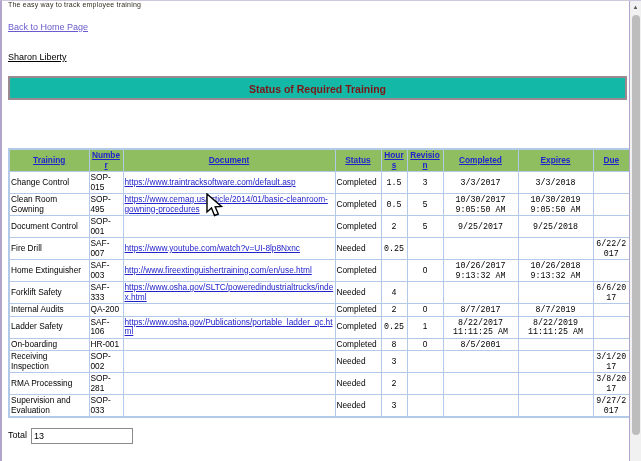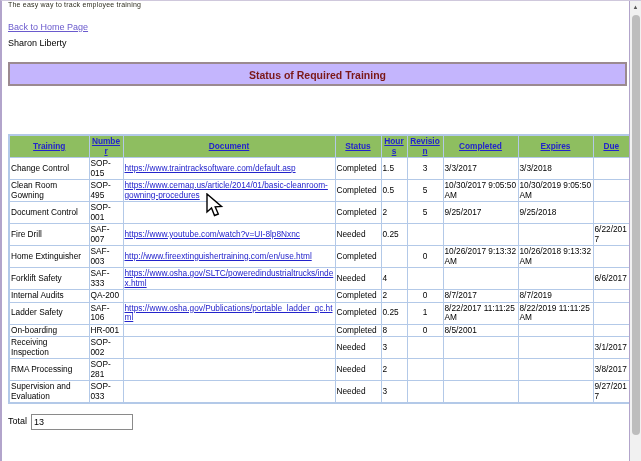--- a/index.html
+++ b/index.html
@@ -10,41 +10,41 @@
     font-family:"Liberation Sans", sans-serif; color:#000;
   }
   .content{position:absolute; left:6px; top:0; width:621px;}
   .logo-title{
     margin-top:7px; font-size:17px; font-weight:bold; letter-spacing:.5px;
     color:#9a7b2c; text-shadow:0 1px 0 #6b5420; line-height:18px;
   }
   .logo-tagline{font-size:7px; color:#2f2f20; letter-spacing:.2px; line-height:8px;}
   a{text-decoration:underline; cursor:pointer;}
   .back-link{display:inline-block; margin-top:13px; font-size:9px; color:#6a5acd;}
-  .user-name{margin-top:4px; font-size:9px; color:#000;}
+  .user-name{margin-top:18px; font-size:9px; color:#000;text-decoration:underline;}
   .banner{
     margin-top:14px; width:619px; box-sizing:border-box; height:24px;
-    background:#c4b5fd; border:2px solid #9b8a90;
+    background:#14b8a6; border:2px solid #9b8a90;
     text-align:center; line-height:20px;
   }
   .banner span{font-size:10.5px; font-weight:bold; color:#7b1818;}
   table.training{
     margin-top:48px; border-collapse:collapse; table-layout:fixed;
     width:621px; font-size:8.3px; line-height:9.5px;padding-left:48px;
   }
   table.training th, table.training td{
     border:1px solid #b3c9e8; padding:1px; vertical-align:middle;
     overflow:hidden; word-break:break-word;
   }
   table.training{border:2px solid #b3c9e8;}
   table.training th{background:#8ebe60; text-align:center; font-weight:bold;}
   table.training th a{color:#2323cc;}
   td a{color:#2323cc;}
   td.col-training, td.col-number, td.col-document, td.col-status{text-align:left;}
-  td.col-hours, td.col-completed, td.col-expires, td.col-due{text-align:left;}
+  td.col-hours, td.col-completed, td.col-expires, td.col-due{text-align:center;font-family:Liberation Mono, monospace;}
   td.col-revision{text-align:center;}
   .total-row{margin-top:10px; font-size:9px;}
   .total-row input{
     width:96px; height:14px; margin-left:4px; font-size:9px;
     font-family:"Liberation Sans", sans-serif; border:1px solid #8a8a8a; padding:0 2px;
     vertical-align:middle;
   }
   .scrollbar{
     position:absolute; top:0; right:0; width:12px; height:461px; background:#f1f1f1;
     border-left:1px solid #b2a4cb; box-sizing:border-box;

